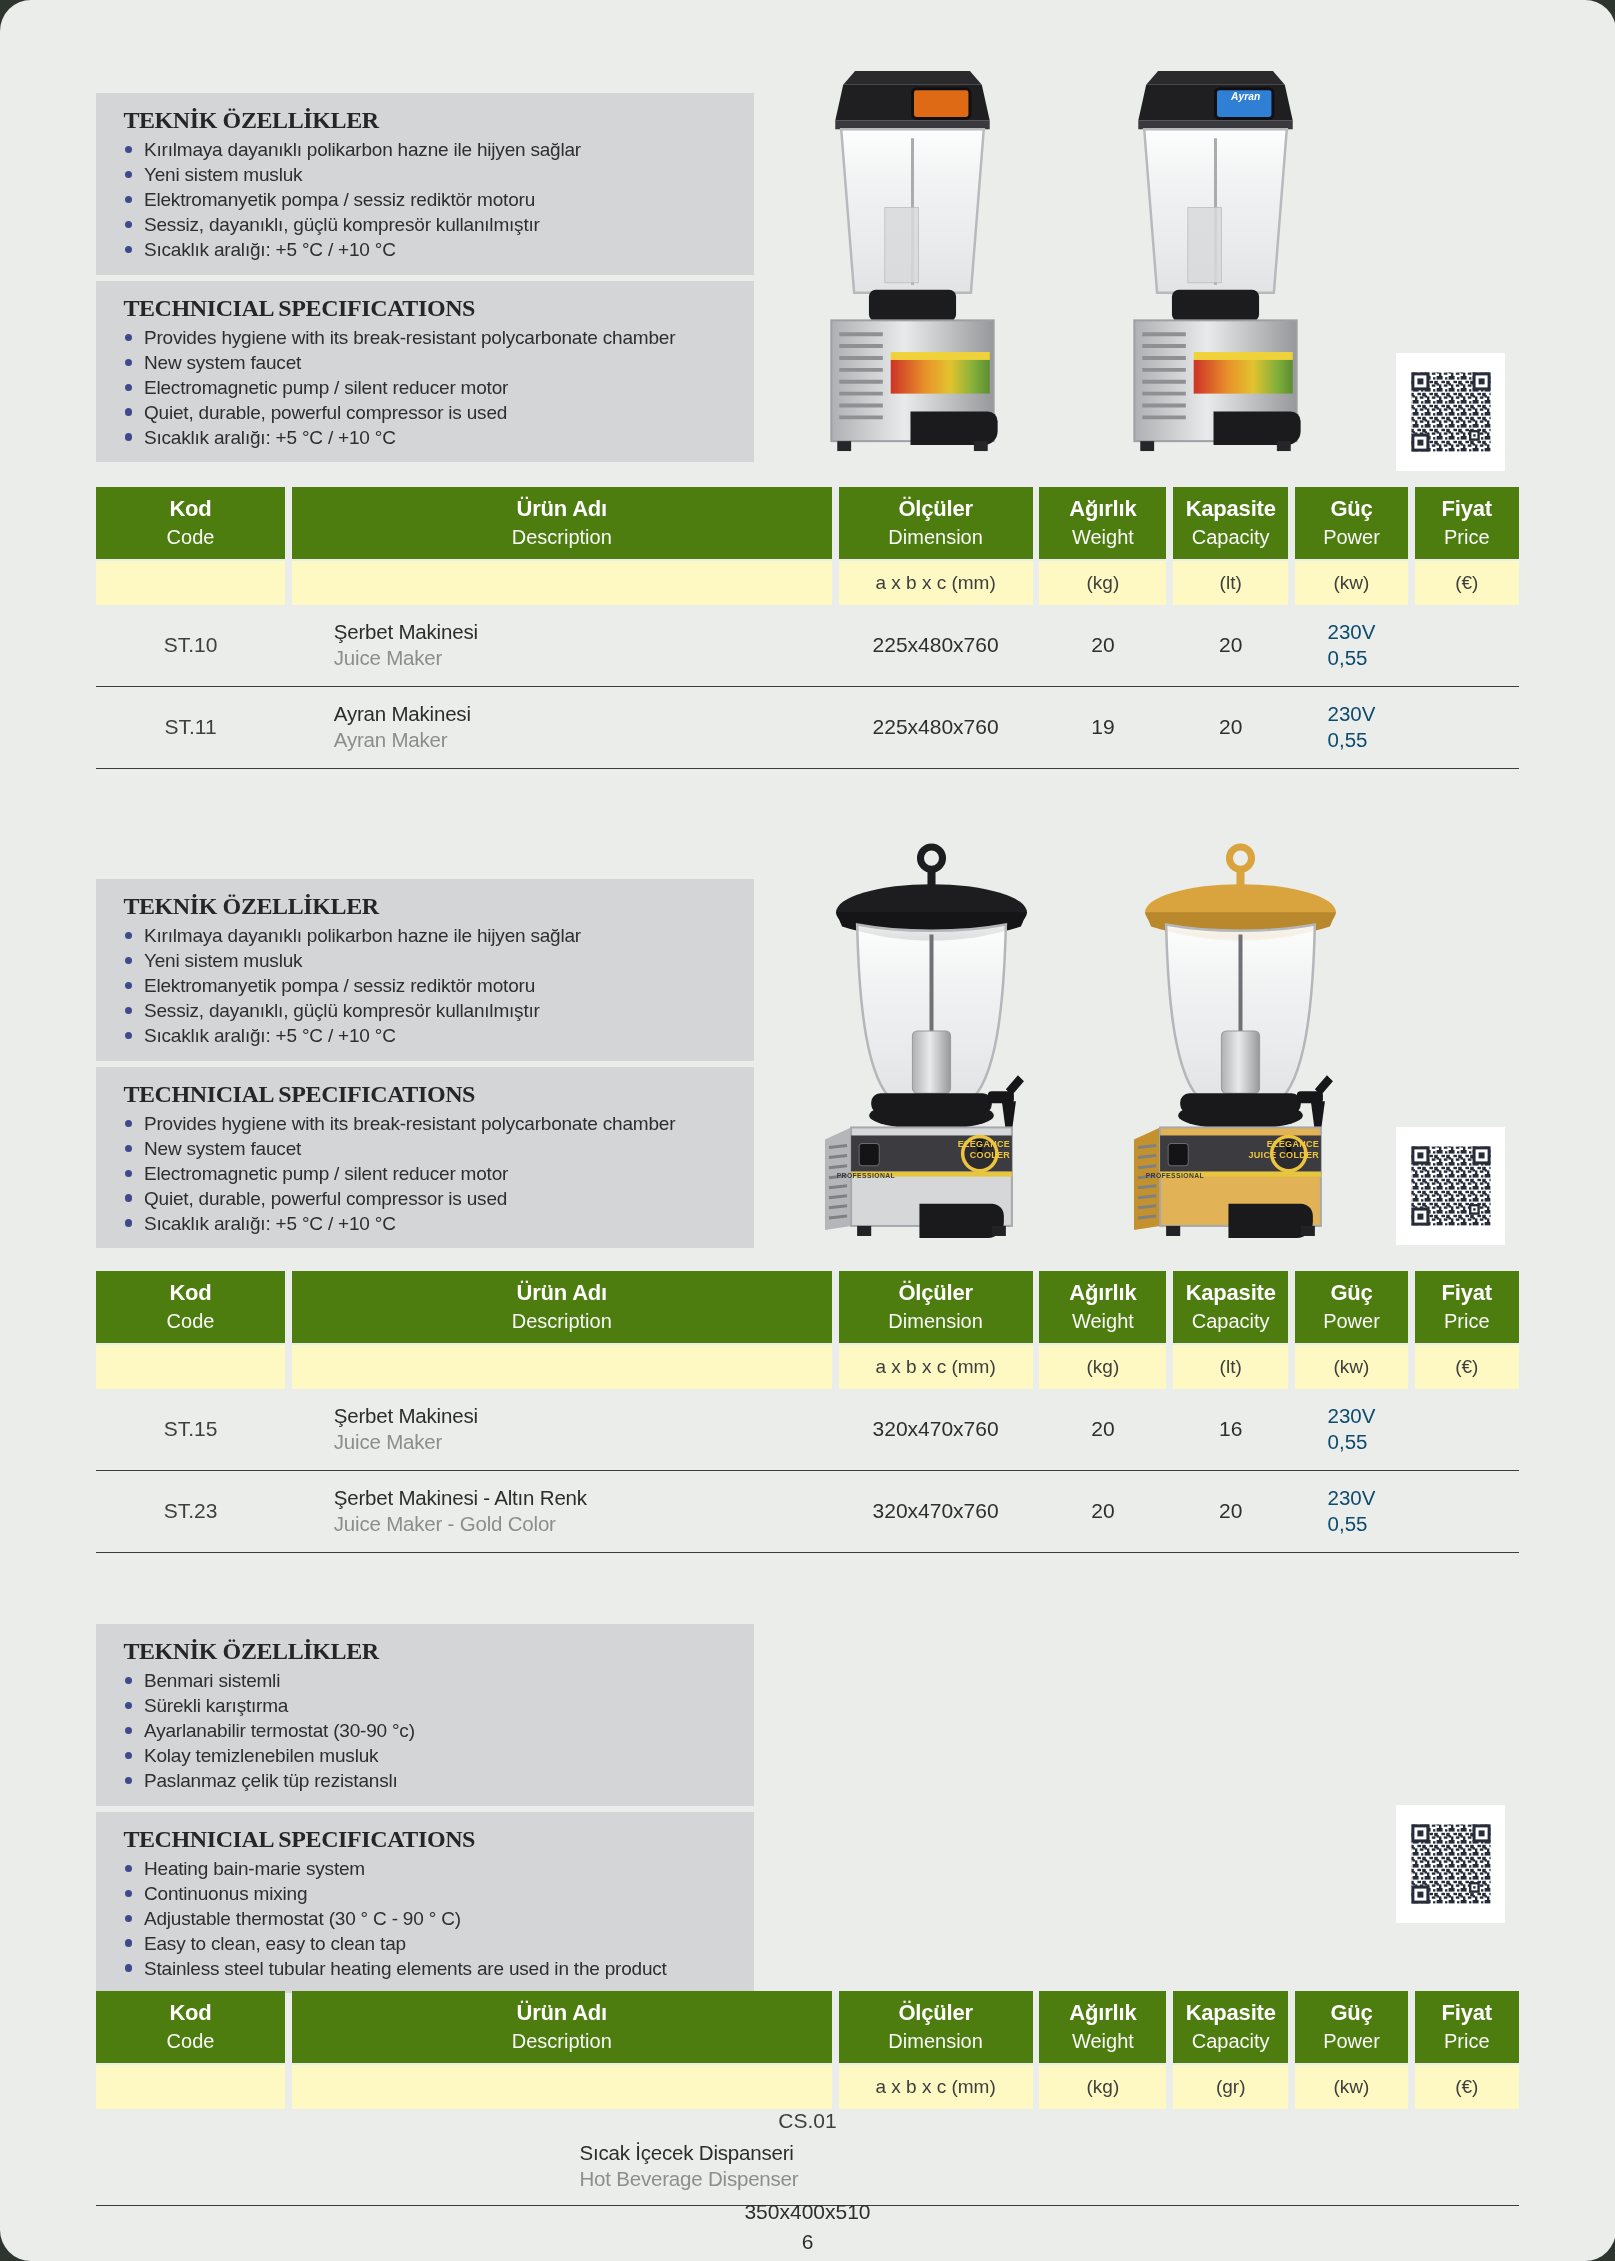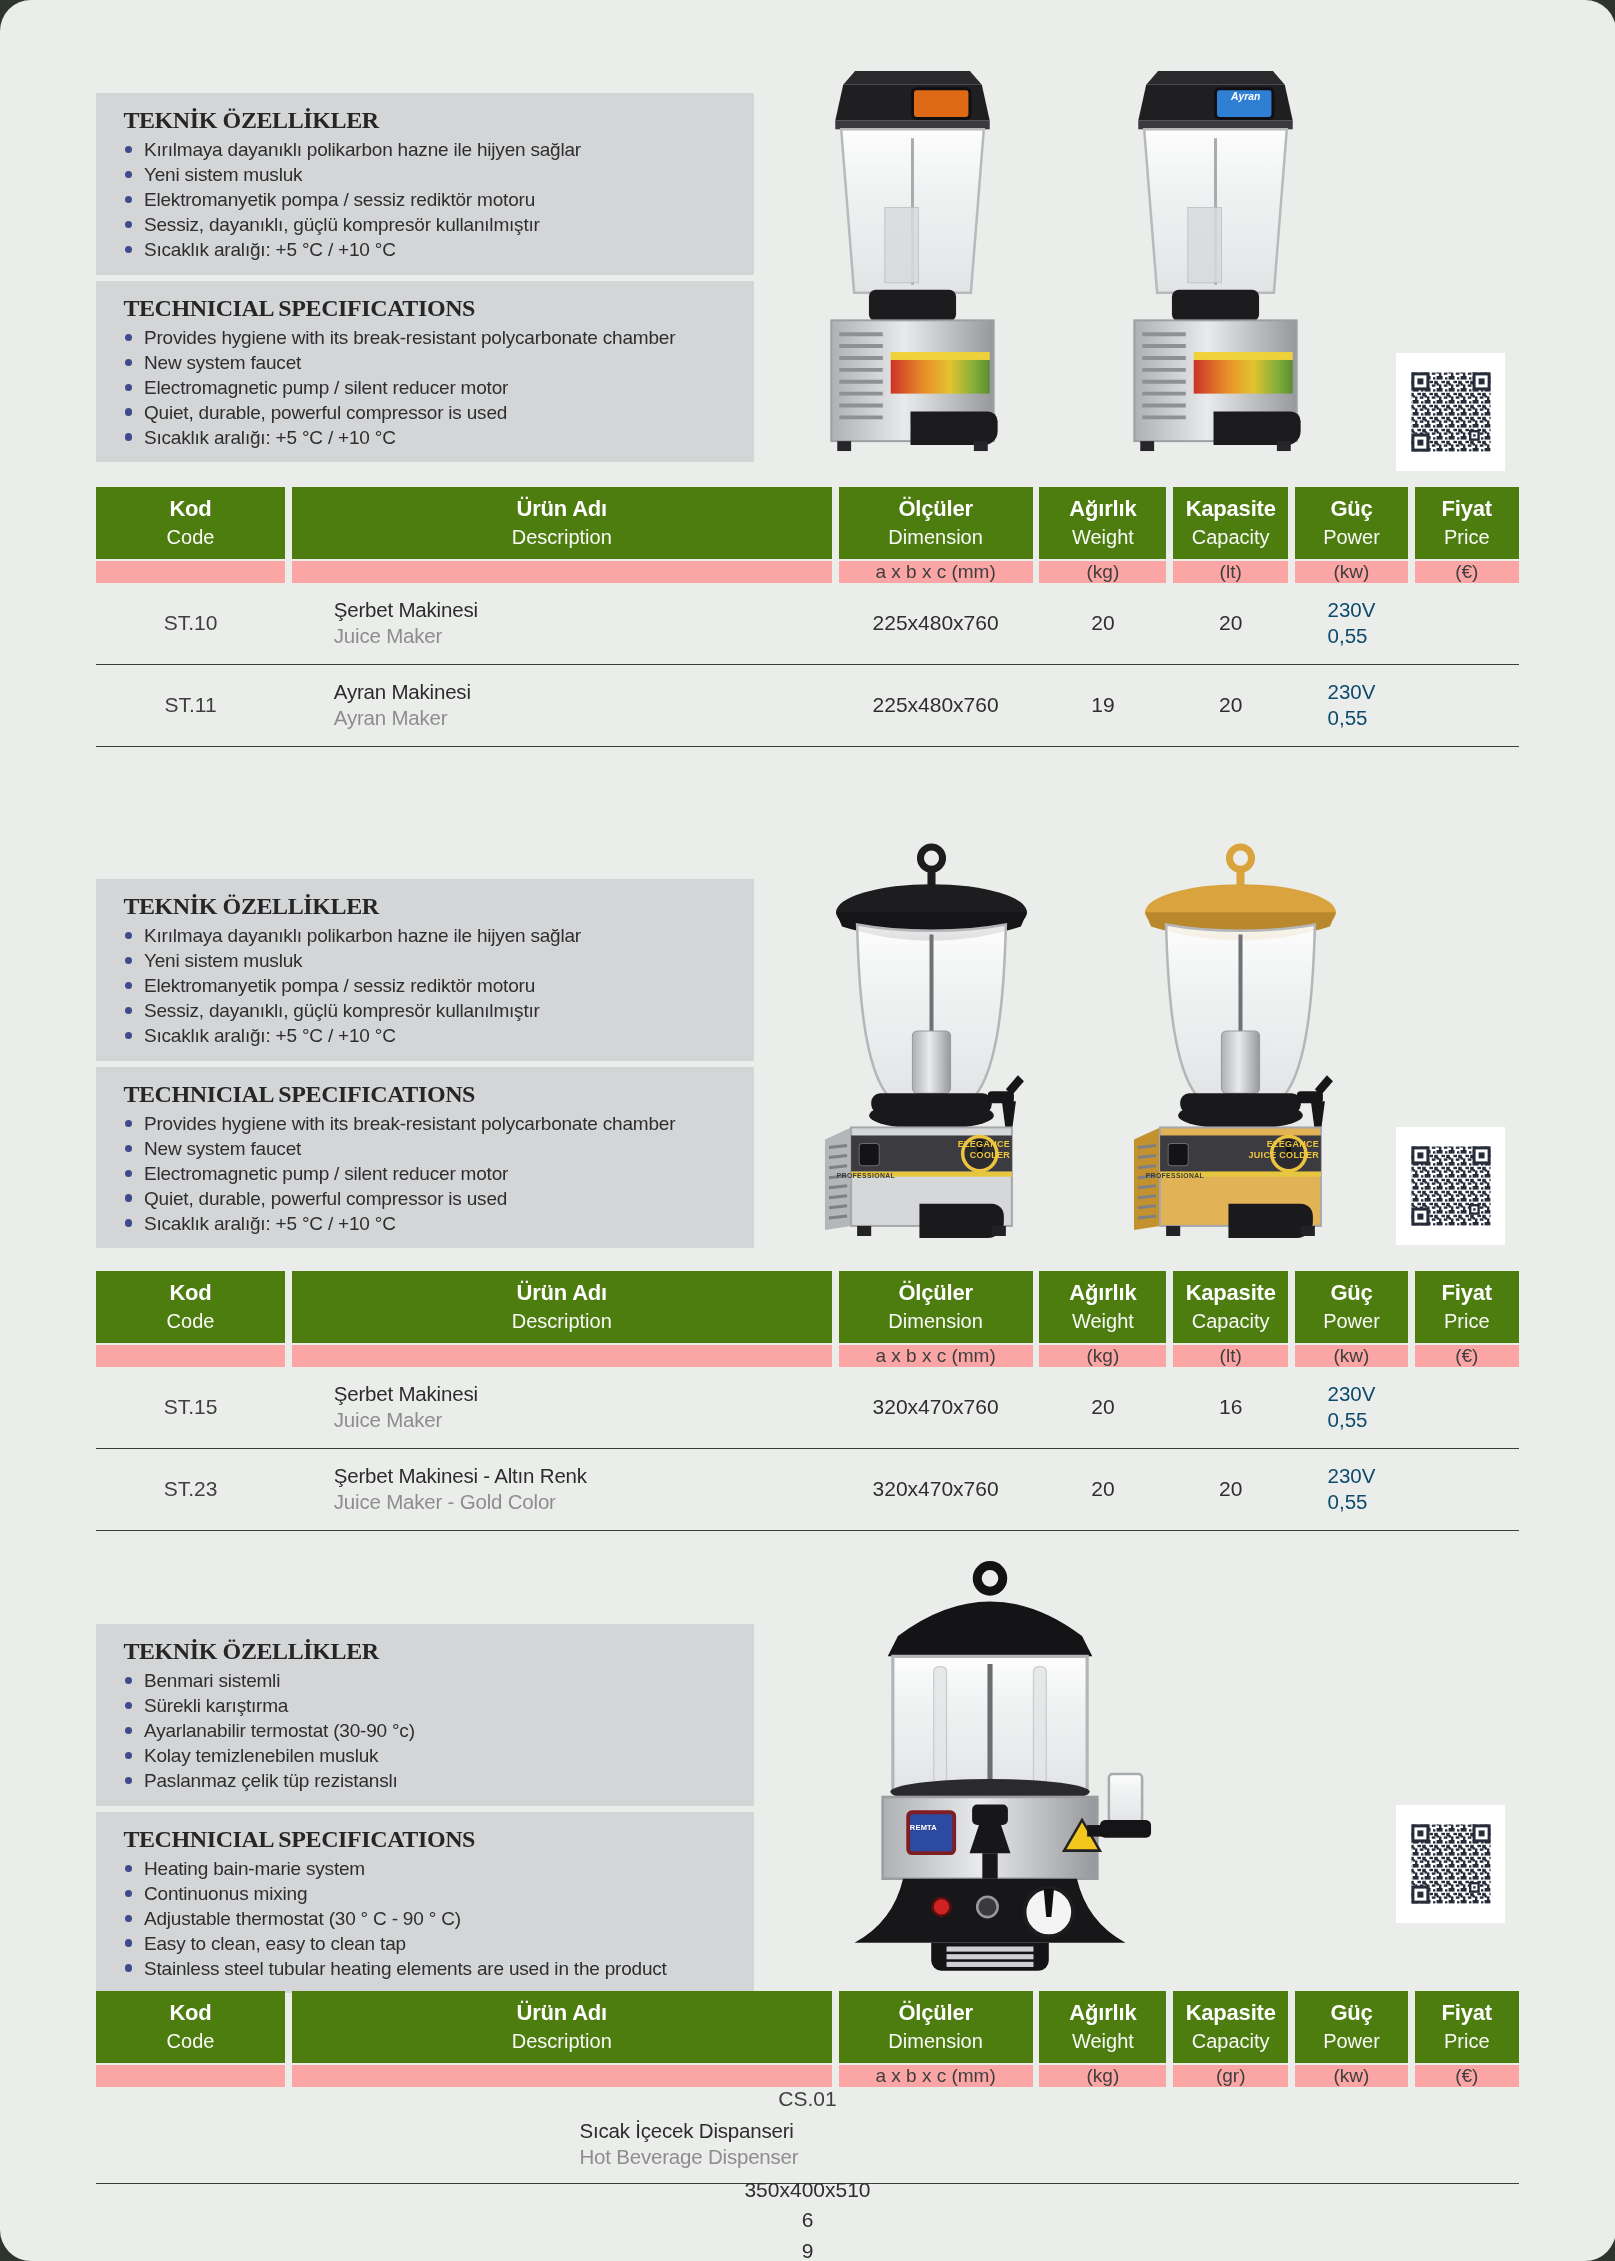--- a/index.html
+++ b/index.html
@@ -17,21 +17,21 @@
   .spec li { position:relative; padding-left:22px; margin:2.1px 0; font-size:19px; line-height:1.2; color:#2e2e2e; letter-spacing:-0.2px; }
   .spec li::before { content:""; position:absolute; left:2.7px; top:6.8px; width:7.5px; height:7.5px; border-radius:50%; background:#3e4a8c; }
 
   
   .tbl { position:absolute; left:96px; width:1423px; }
   .hrow, .urow, .trow { display:flex; gap:6.8px; }
   .hc { background:#4d7c0f; color:#fff; text-align:center; padding:7px 0 9px; flex:none; }
   .h1 { font-size:22px; font-weight:700; line-height:1.35; letter-spacing:-0.2px; }
   .h2 { font-size:20px; font-weight:400; line-height:1.3; opacity:.97; }
   .urow { margin-top:2.1px; }
-  .uc { background:#fca5a5; height:22px; display:flex; align-items:center; justify-content:center; font-size:19px; color:#3e3e3e; flex:none; }
+  .uc { background:#fef9c3; height:44px; display:flex; align-items:center; justify-content:center; font-size:19px; color:#3e3e3e; flex:none; }
   .trow { align-items:center; height:81px; border-bottom:1.4px solid #3c3c3c; }
   .trow.tall { height:96px;flex-direction:column; }
   .c { flex:none; }
   .code { font-size:21px; color:#3f3f3f; text-align:center; }
   .name { text-align:left; padding-left:42px; box-sizing:border-box; }
   .ntr { font-size:20.5px; color:#2c2c2c; line-height:1.3; letter-spacing:-0.2px; }
   .nen { font-size:20.5px; color:#8d8d8d; line-height:1.3; letter-spacing:-0.2px; }
   .val { font-size:21px; color:#2e2e2e; text-align:center; }
   .pwr { display:inline-block; text-align:left; font-size:20.5px; line-height:1.3; color:#0c4a6e; }
   .w-code{width:189px} .w-name{width:540px} .w-dim{width:194px} .w-wt{width:127px}
@@ -434,26 +434,20 @@
       <ul>
         <li>Heating bain-marie system</li>
         <li>Continuonus mixing</li>
         <li>Adjustable thermostat (30 ° C - 90 ° C)</li>
         <li>Easy to clean, easy to clean tap</li>
         <li>Stainless steel tubular heating elements are used in the product</li>
       </ul>
     </div>
   </div>
 
-  <div class="prod" style="left:785px; top:1559px; width:410px; height:435px">
-    <svg viewBox="0 0 600 636" width="410" height="435">
-        <use href="#symC"></use>
-      </svg>
-    <span class="badgetag">REMTA</span>
-  </div>
   <div class="qr" style="left:1396px; top:1805px">
     <svg viewBox="0 0 140 140" width="96" height="96">
         <use href="#symQR"></use>
       </svg>
   </div>
 
   <div class="tbl" style="top:1991px">
     <div class="hrow">
       <div class="hc w-code">
           <div class="h1">Kod</div>

